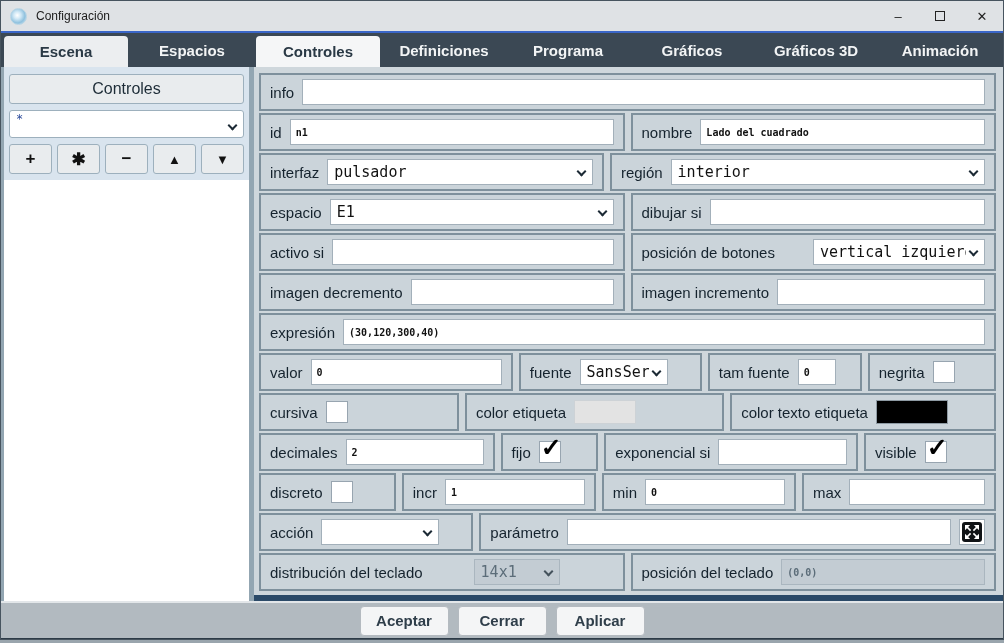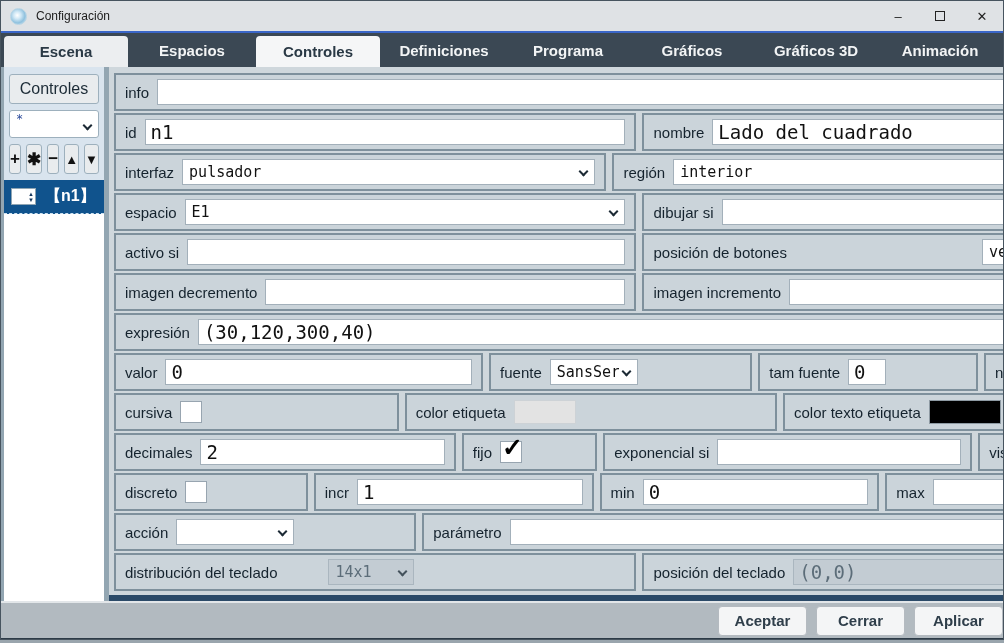--- a/index.html
+++ b/index.html
@@ -58,21 +58,21 @@
   .spin-arrows span { font-size:6px; line-height:6px; }
 
   
   .right-panel { flex:1; background:#cfd7dc; padding:6px 7px 0 5px;
     border-bottom:6px solid #2b4a68; display:flex; flex-direction:column; }
   .row { display:flex; gap:6px; height:38px; margin-bottom:2px; }
   .cell { display:flex; align-items:center; gap:8px; padding:0 9px; height:38px;
     background:#cbd4da; border:2px solid #7e909c; min-width:0; }
   .lbl { font-size:15px; color:#15232e; white-space:nowrap; }
   .val { flex:1; min-width:0; height:26px; border:1px solid #a3b0ba; background:#fff;
-    font-family:"DejaVu Sans Mono", monospace; font-size:19px; color:#111; padding:0 5px; outline:none; }
+    font-family:"DejaVu Sans Mono", monospace; font-size:10px; color:#111; padding:0 5px; outline:none;font-weight:bold; }
   .val.disabled { background:#c3ccd3; color:#5c6d79; border-color:#aab6bf; }
   .select { flex:1; min-width:0; height:26px; background:#fff; border:1px solid #a3b0ba;
     position:relative; display:flex; align-items:center; padding:0 18px 0 6px; overflow:hidden;
     font-family:"DejaVu Sans Mono", monospace; font-size:15px; color:#111; cursor:default; }
   .select .txt { white-space:nowrap; overflow:hidden; }
   .chev { position:absolute; right:7px; top:8px; width:7px; height:7px;
     border-right:2.4px solid #1c2a35; border-bottom:2.4px solid #1c2a35; transform:rotate(45deg); }
   .select.disabled { background:#c3ccd3; color:#5c6d79; border-color:#aab6bf;margin-left:43px; }
   .cb { width:22px; height:22px; background:#fff; border:1px solid #98a5b0; position:relative; flex:0 0 22px; cursor:default; }
   .cb .mark { position:absolute; left:1px; top:-9px; font-weight:700; font-size:25px; color:#000; }
@@ -94,21 +94,21 @@
   .f47 { flex:47 1 0; } .f53 { flex:53 1 0; }
   .f36 { flex:36 1 0; } .f25 { flex:25 1 0; } .f20 { flex:20.5 1 0; } .f17 { flex:16.5 1 0; }
   .f27c { flex:27 1 0; } .f36c { flex:36 1 0; } .f37c { flex:37 1 0; }
   .f33 { flex:33 1 0; } .f12 { flex:11.7 1 0; } .f36e { flex:35.8 1 0; } .f17v { flex:17 1 0; }
   .f18 { flex:18 1 0; } .f27 { flex:27 1 0; }
   .f28 { flex:28 1 0; } .f72 { flex:72 1 0; }
   .f22 { flex:22 1 0; } .f39 { flex:39 1 0; }
 
   
   .footer { height:37px; background:#b2bac0; border-top:2px solid #e2e6e9;
-    display:flex; align-items:center; justify-content:flex-end; gap:9px; }
+    display:flex; align-items:center; justify-content:center; gap:9px; }
   .fbtn { min-width:89px; height:30px; background:#f4f5f6; border:1px solid #b4bac0; border-radius:4px;
     font-family:"Liberation Sans", sans-serif; font-weight:700; font-size:15px; color:#2f3e4a; cursor:default; }
   .bottom-strip { height:6px; background:#2d3b47; }
 </style>
 </head>
 <body>
 
 <div class="window">
 
   <div class="titlebar">
@@ -146,29 +146,20 @@
         </div>
         <div class="lp-buttons">
           <button class="lp-btn">+</button>
           <button class="lp-btn">✱</button>
           <button class="lp-btn">−</button>
           <button class="lp-btn small">▲</button>
           <button class="lp-btn small">▼</button>
         </div>
       </div>
       <div class="lp-list">
-        <div class="lp-item selected">
-          <span class="spin-icon">
-            <span class="spin-arrows">
-              <span>▲</span>
-                <span>▼</span>
-            </span>
-          </span>
-          <span>【n1】</span>
-        </div>
       </div>
     </div>
 
     <div class="right-panel">
 
       <div class="row">
         <div class="cell c100">
           <span class="lbl">info</span>
           <input class="val" value="" style="">
         </div>

